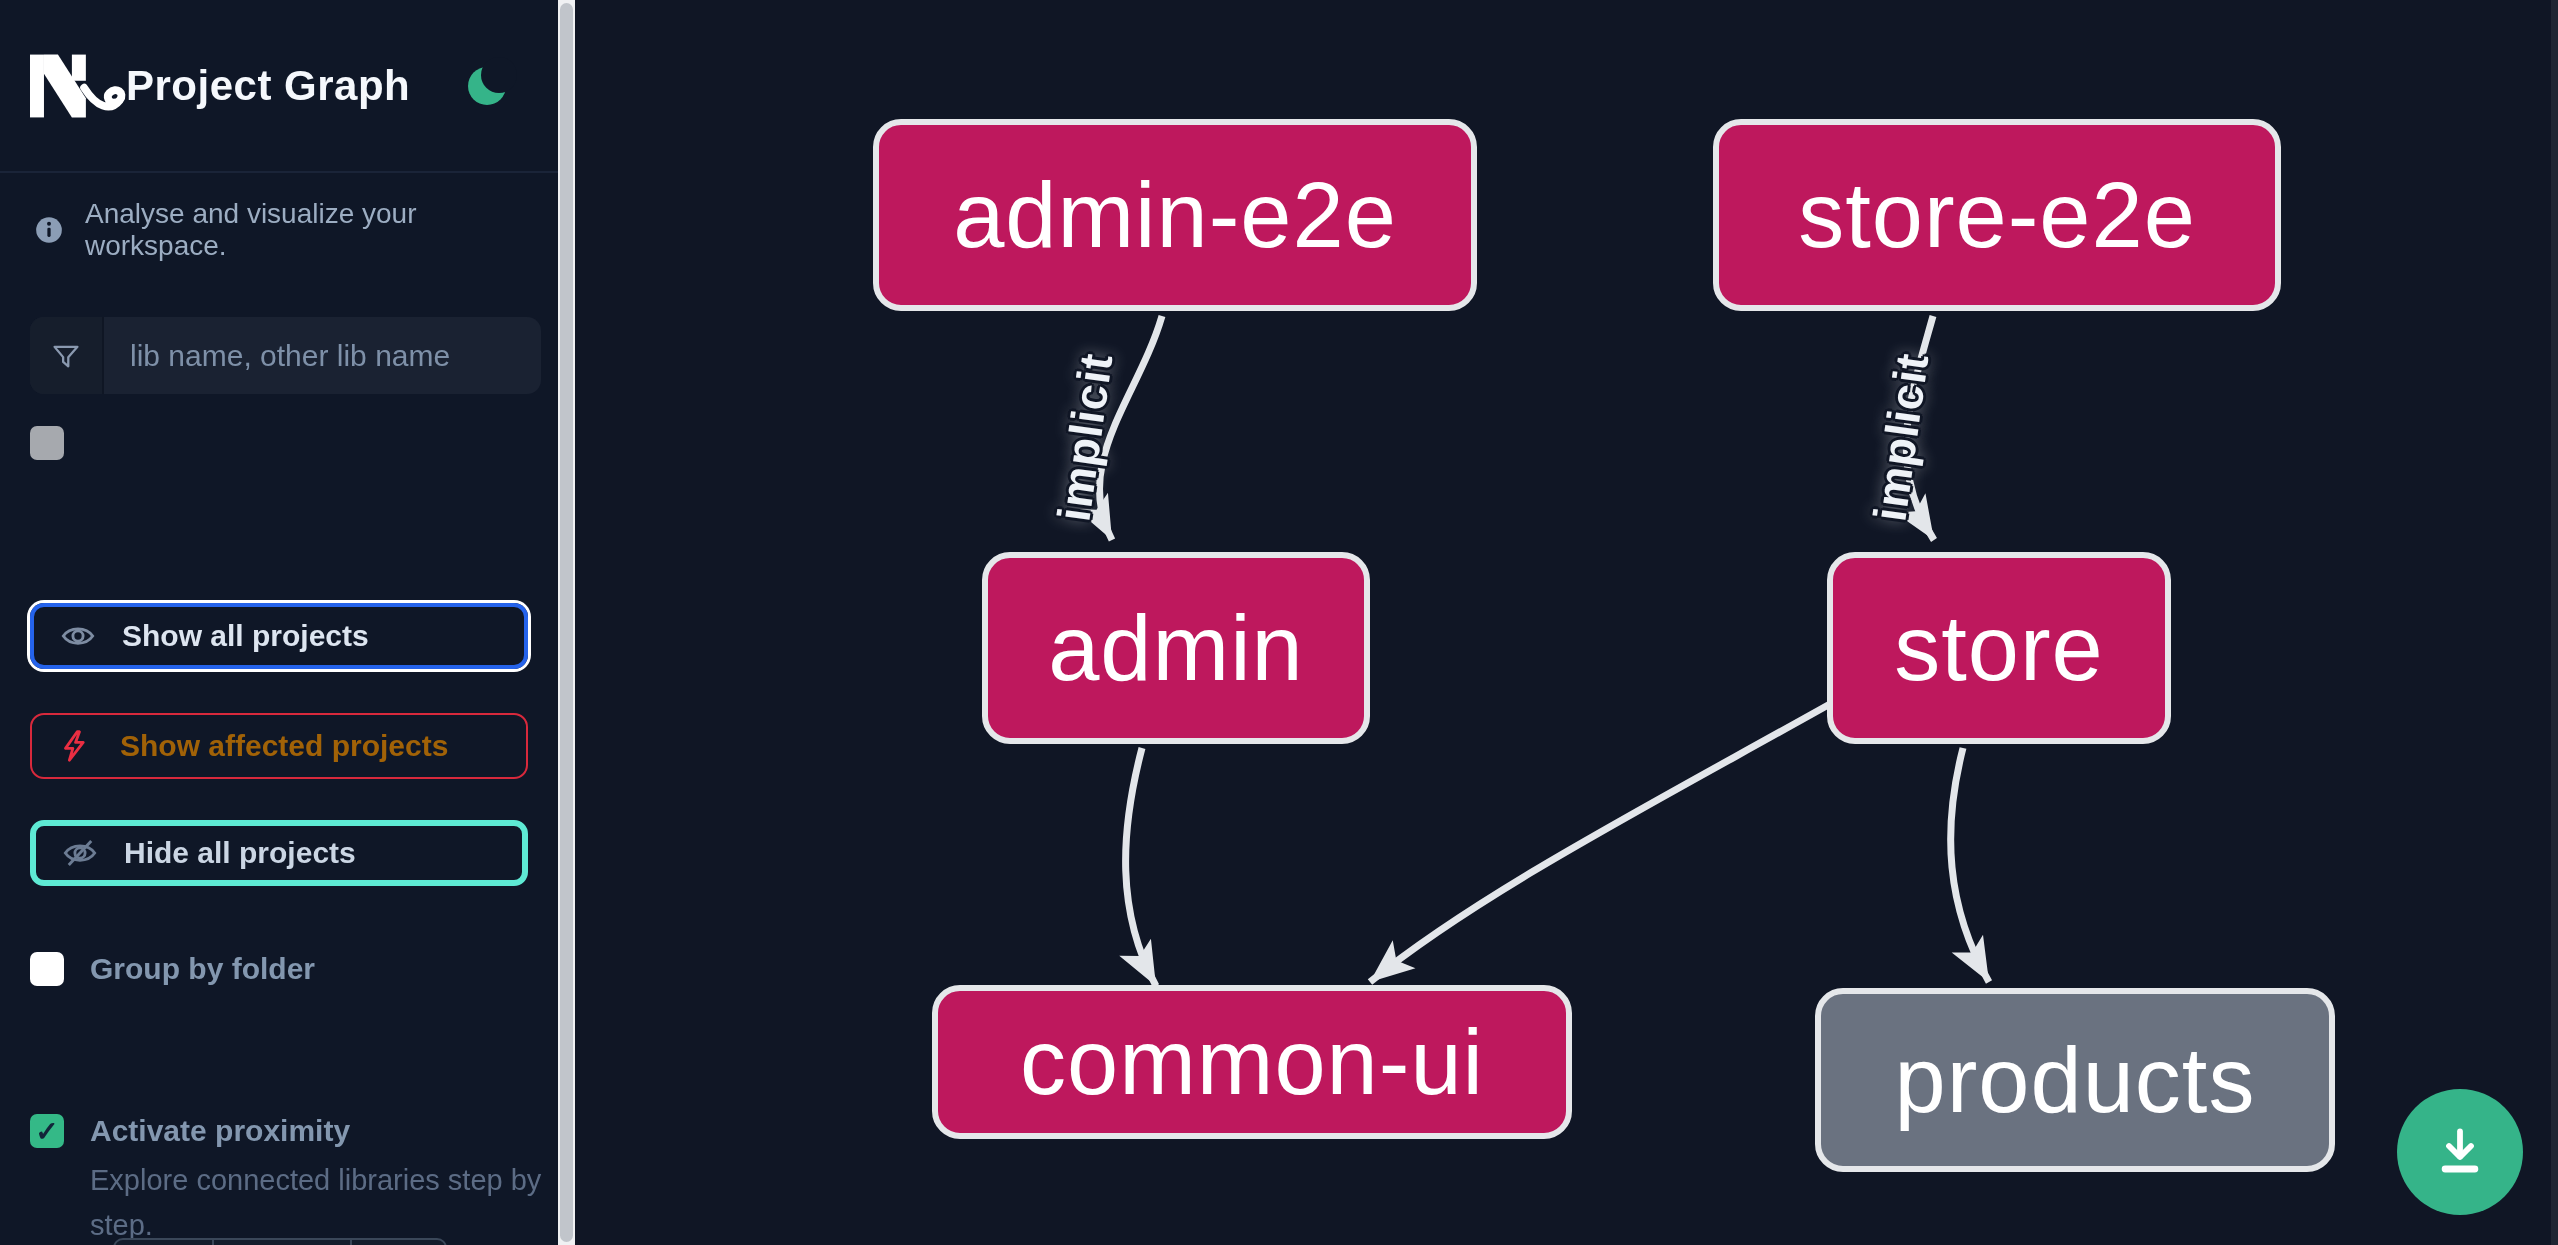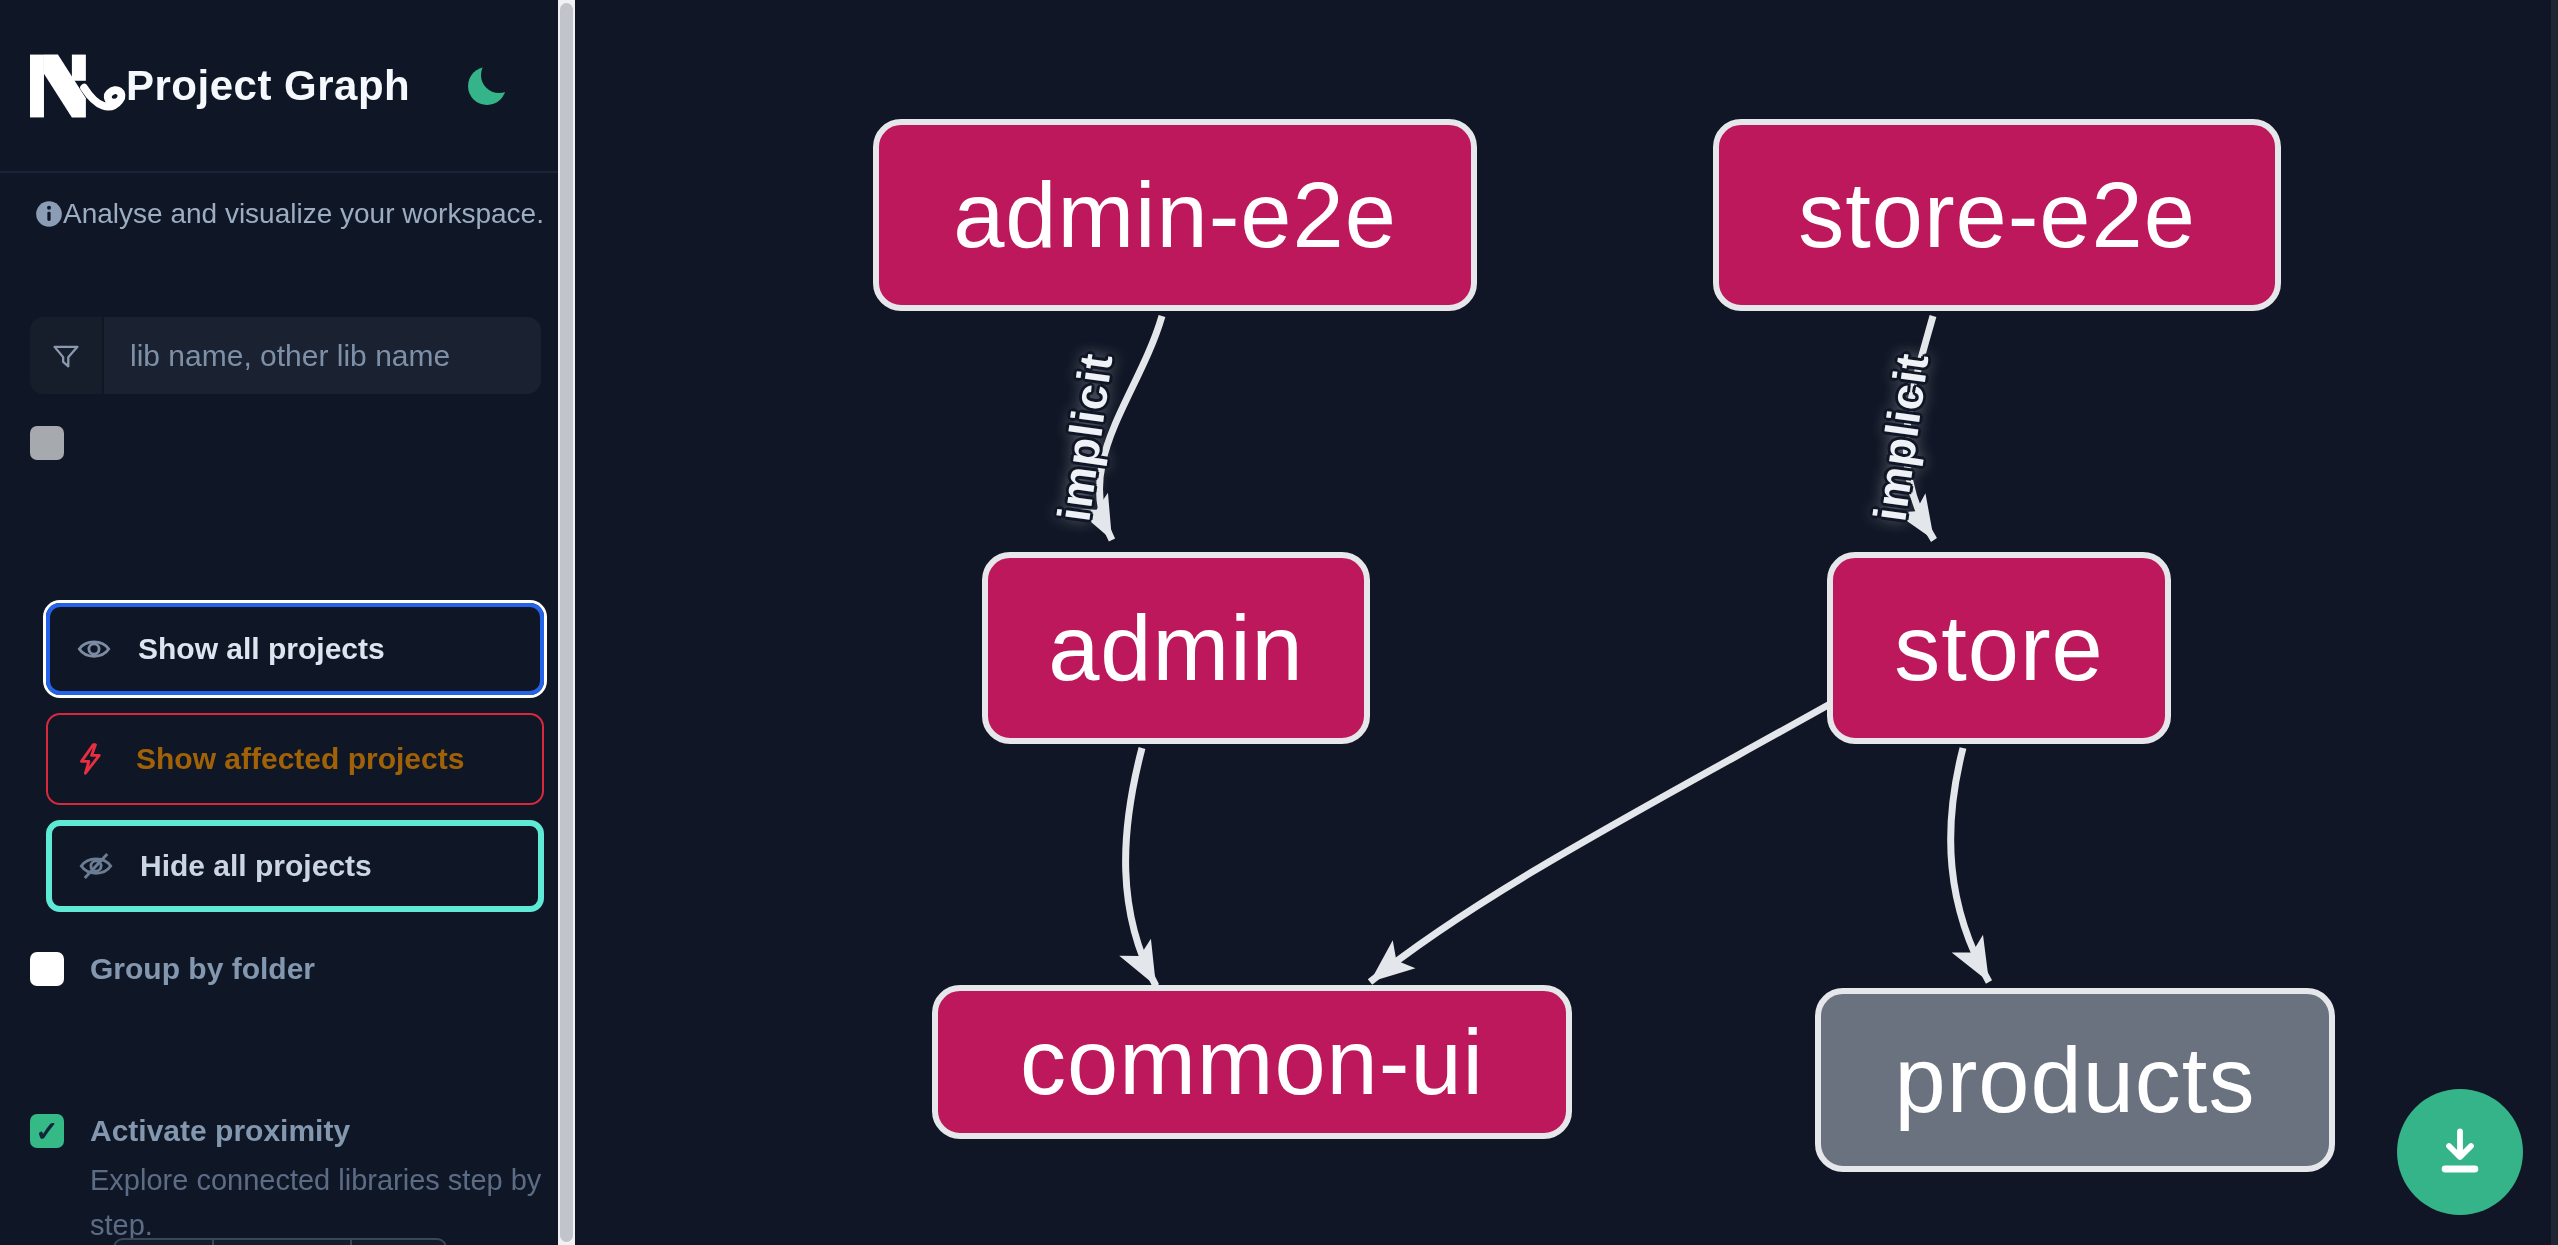--- a/index.html
+++ b/index.html
@@ -11,45 +11,45 @@
   .sidebar{position:absolute;left:0;top:0;width:558px;height:1245px;background:#0f1727;}
   .sb-header{position:absolute;left:0;top:0;width:558px;height:173px;
              display:flex;align-items:center;padding-left:30px;box-sizing:border-box;
              border-bottom:2px solid #1a2438;}
   .logo{width:96px;height:66px;flex:none;}
   .sb-title{font-size:42px;font-weight:700;color:#f5f8fc;letter-spacing:.5px;}
   .moon{position:relative;margin-left:auto;margin-right:52px;width:38px;height:38px;flex:none;cursor:pointer;}
   .moon .m1{position:absolute;left:0;top:0;width:38px;height:38px;border-radius:50%;background:#35b489;}
   .moon .m2{position:absolute;left:13px;top:-10px;width:36px;height:36px;border-radius:50%;background:#0f1727;}
 
-  .info-row{position:absolute;left:35px;top:198px;display:flex;align-items:center;}
+  .info-row{position:absolute;left:35px;top:198px;display:flex;align-items:center;gap:22px;}
   .info-icon{width:28px;height:28px;flex:none;}
   .info-text{font-size:28px;color:#9cadc2;}
 
   .search{position:absolute;left:30px;top:317px;width:511px;height:77px;background:#1a2232;
           border-radius:14px;display:flex;align-items:stretch;overflow:hidden;}
   .search .icon-cell{width:72px;flex:none;display:flex;align-items:center;justify-content:center;
           background:#161e2c;border-right:2px solid #0f1624;}
   .search input{flex:1;background:transparent;border:none;outline:none;color:#cfd9e6;
           font-size:30px;padding:0 0 0 26px;font-family:"Liberation Sans",sans-serif;}
   .search input::placeholder{color:#7e90a8;}
 
   .toggle{position:absolute;left:30px;display:flex;gap:26px;}
   .cb{width:34px;height:34px;border-radius:7px;flex:none;margin-top:2px;cursor:pointer;}
   .cb.gray{background:#a6a9ae;}
   .cb.white{background:#ffffff;}
   .cb.green{background:#34b987;display:flex;align-items:center;justify-content:center;
             color:#12263a;font-size:28px;font-weight:900;}
   .t-label{font-size:30px;font-weight:700;color:#8397af;line-height:38px;}
   .t-desc{font-size:29px;color:#5c6c85;line-height:45px;margin-top:8px;width:452px;}
 
-  .sb-btn{position:absolute;left:30px;width:498px;height:92px;box-sizing:border-box;
+  .sb-btn{position:absolute;left:30px;width:498px;height:66px;box-sizing:border-box;
           display:flex;align-items:center;gap:26px;padding-left:26px;border-radius:14px;
           background:transparent;font-size:30px;font-weight:600;cursor:pointer;
-          font-family:"Liberation Sans",sans-serif;margin-left:16px;}
+          font-family:"Liberation Sans",sans-serif;}
   .sb-btn svg{flex:none;}
   #btn-show-all{top:603px;border:4px solid #2563eb;box-shadow:0 0 0 3px #ffffff;color:#dde5f0;}
   #btn-affected{top:713px;border:2px solid #d8293c;color:#a16207;}
   #btn-hide{top:820px;border:6px solid #5eead4;color:#cbd6e4;}
 
   .prox-control{position:absolute;left:113px;top:1238px;width:330px;height:20px;
                 border:2px solid #3a4759;border-radius:10px 10px 0 0;background:#141d2c;}
   .prox-div{position:absolute;top:0;width:2px;height:100%;background:#3a4759;}
 
   

